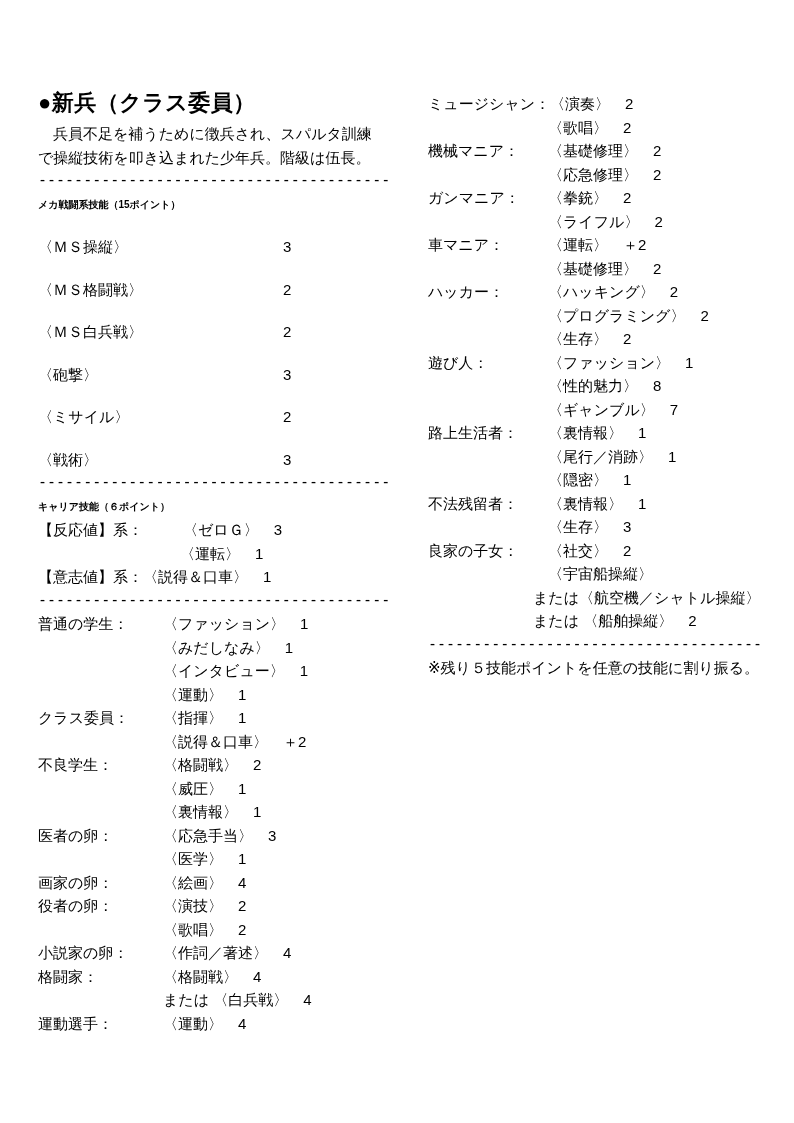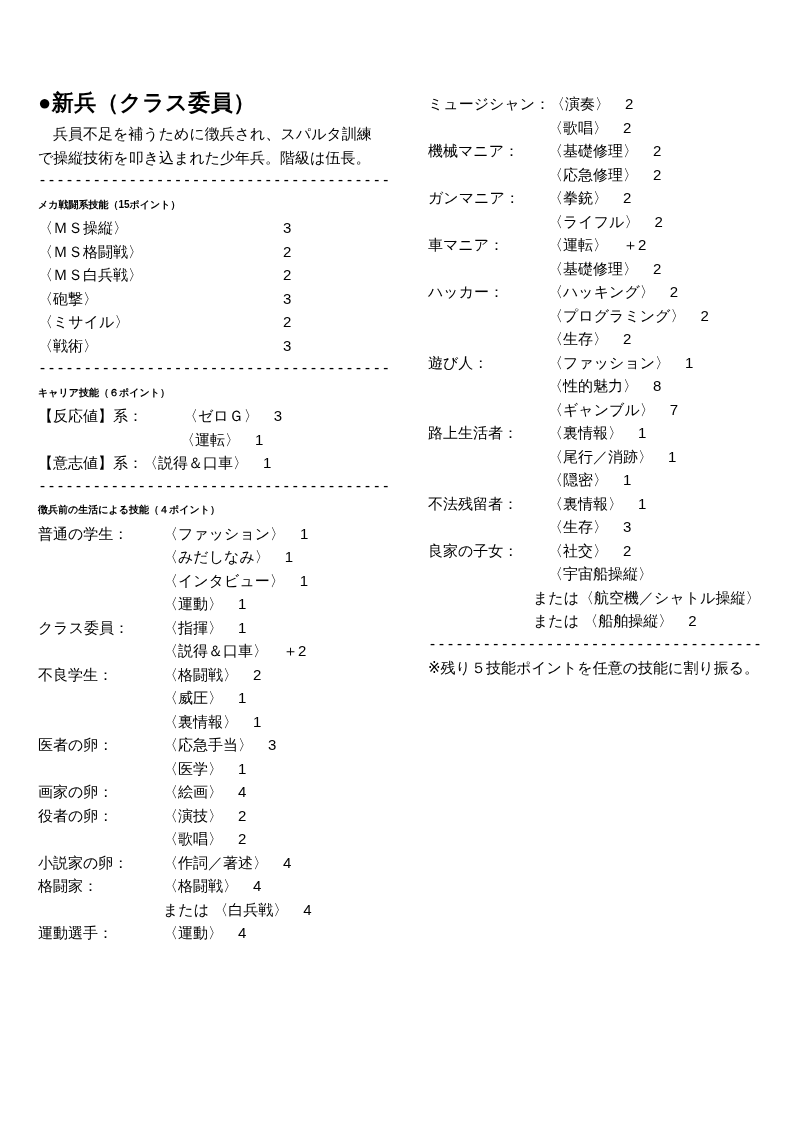--- a/index.html
+++ b/index.html
@@ -55,20 +55,21 @@
     font-weight: bold;
     line-height: 23.5px;
     margin: 0;
     white-space: nowrap;
   }
   
   .mrow {
     display: flex;
     line-height: 23.5px;
     white-space: nowrap;
+    margin-top: 19px;
   }
   .mname { flex: 0 0 245px; }
   .mval  { flex: 0 0 auto; }
   
   .crow {
     display: flex;
     line-height: 23.5px;
     white-space: nowrap;
     gap: 20px;
   }
@@ -137,21 +138,20 @@
     <h2 class="section-header">キャリア技能（６ポイント）</h2>
     <div class="crow">
       <span class="clabel">【反応値】系：</span>
       <span>〈ゼロＧ〉　3</span>
     </div>
     <div class="crow-indent">〈運転〉　1</div>
     <div class="crow-plain">【意志値】系：〈説得＆口車〉　1</div>
 
     <div class="divider">---------------------------------------</div>
 
-    <h2 class="section-header">徴兵前の生活による技能（４ポイント）</h2>
     <div>
         <div class="lrow">
           <span class="llabel">普通の学生：</span>
           <span class="lskill">〈ファッション〉　1</span>
         </div>
         <div class="lrow">
           <span class="llabel"></span>
           <span class="lskill">〈みだしなみ〉　1</span>
         </div>
         <div class="lrow">

